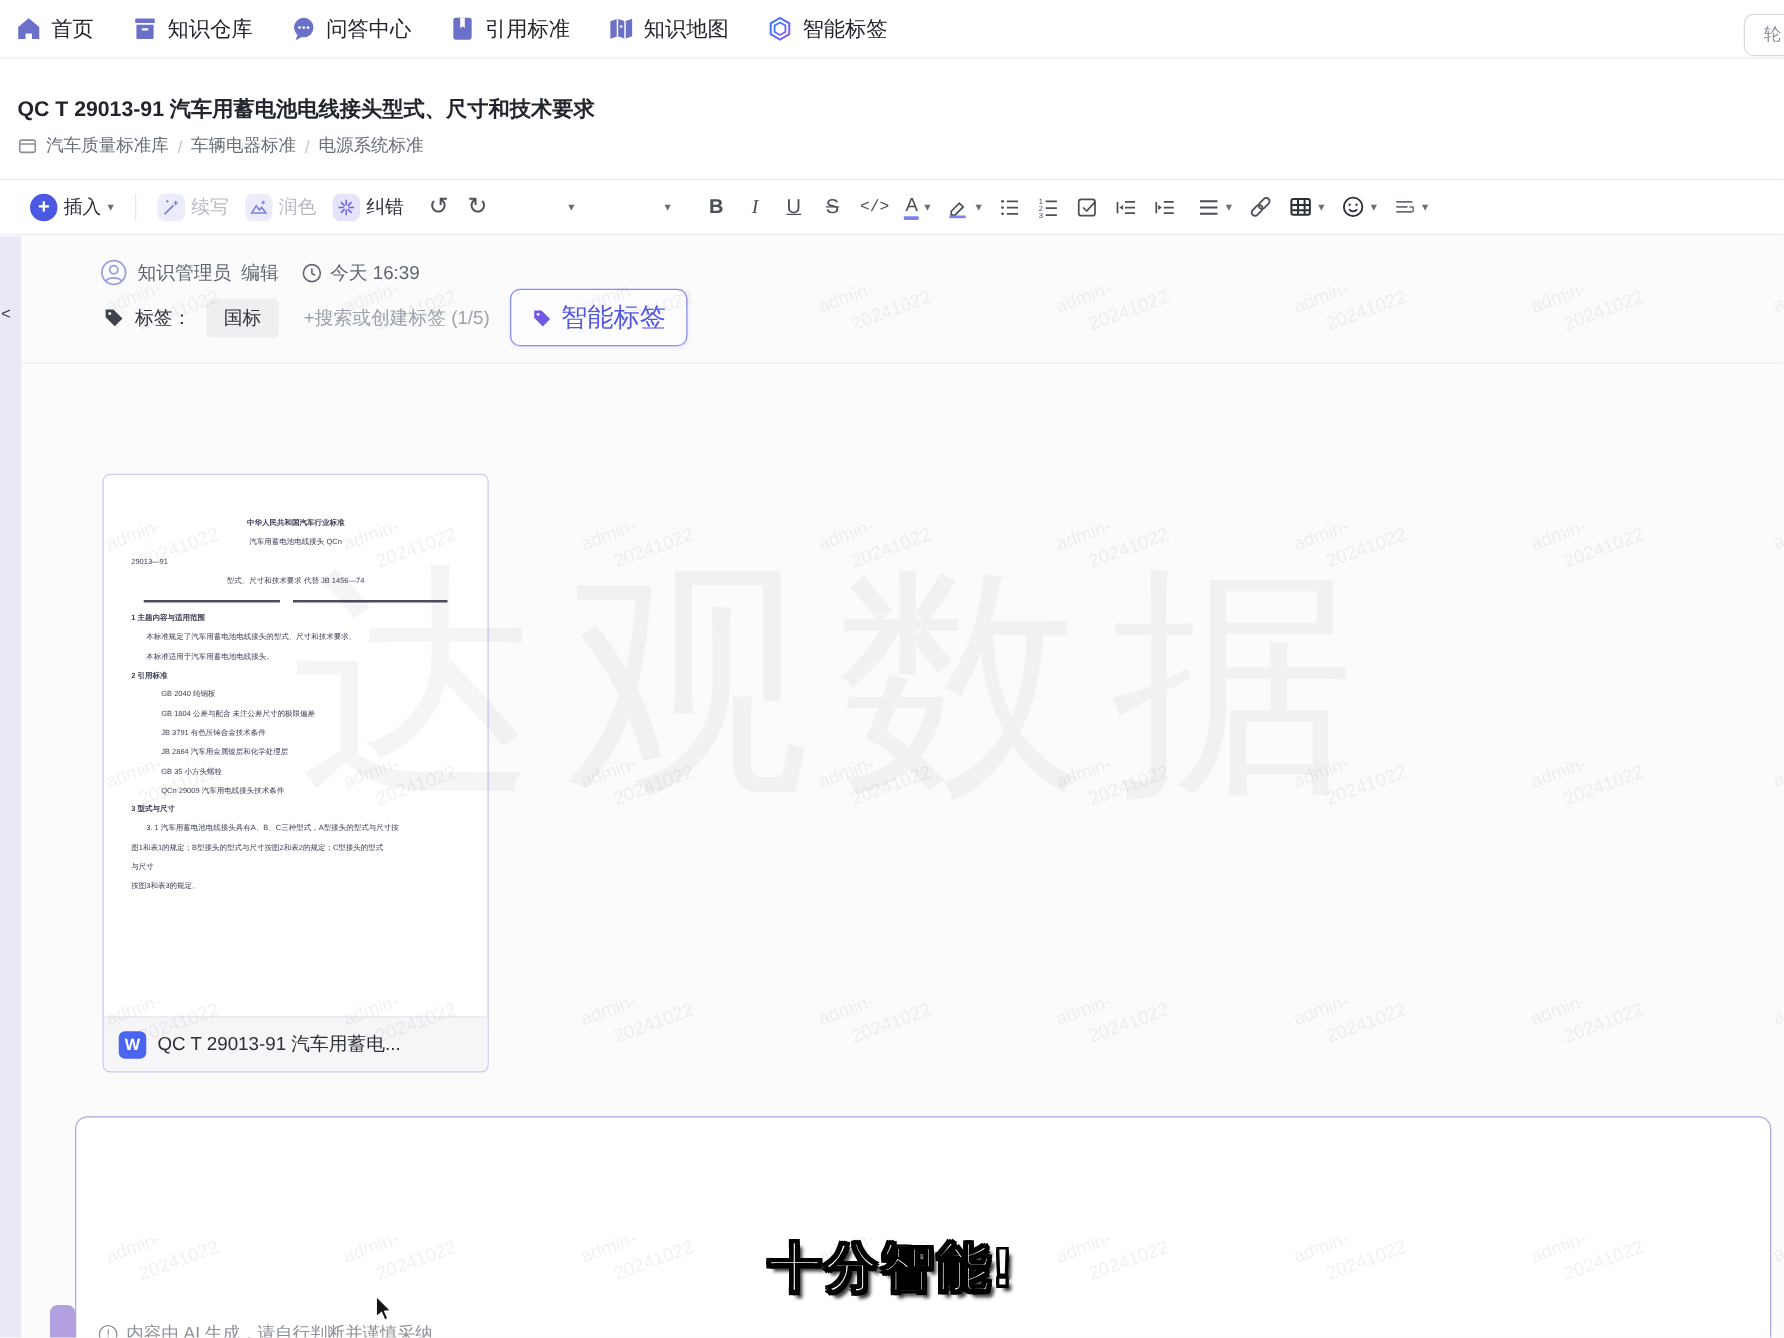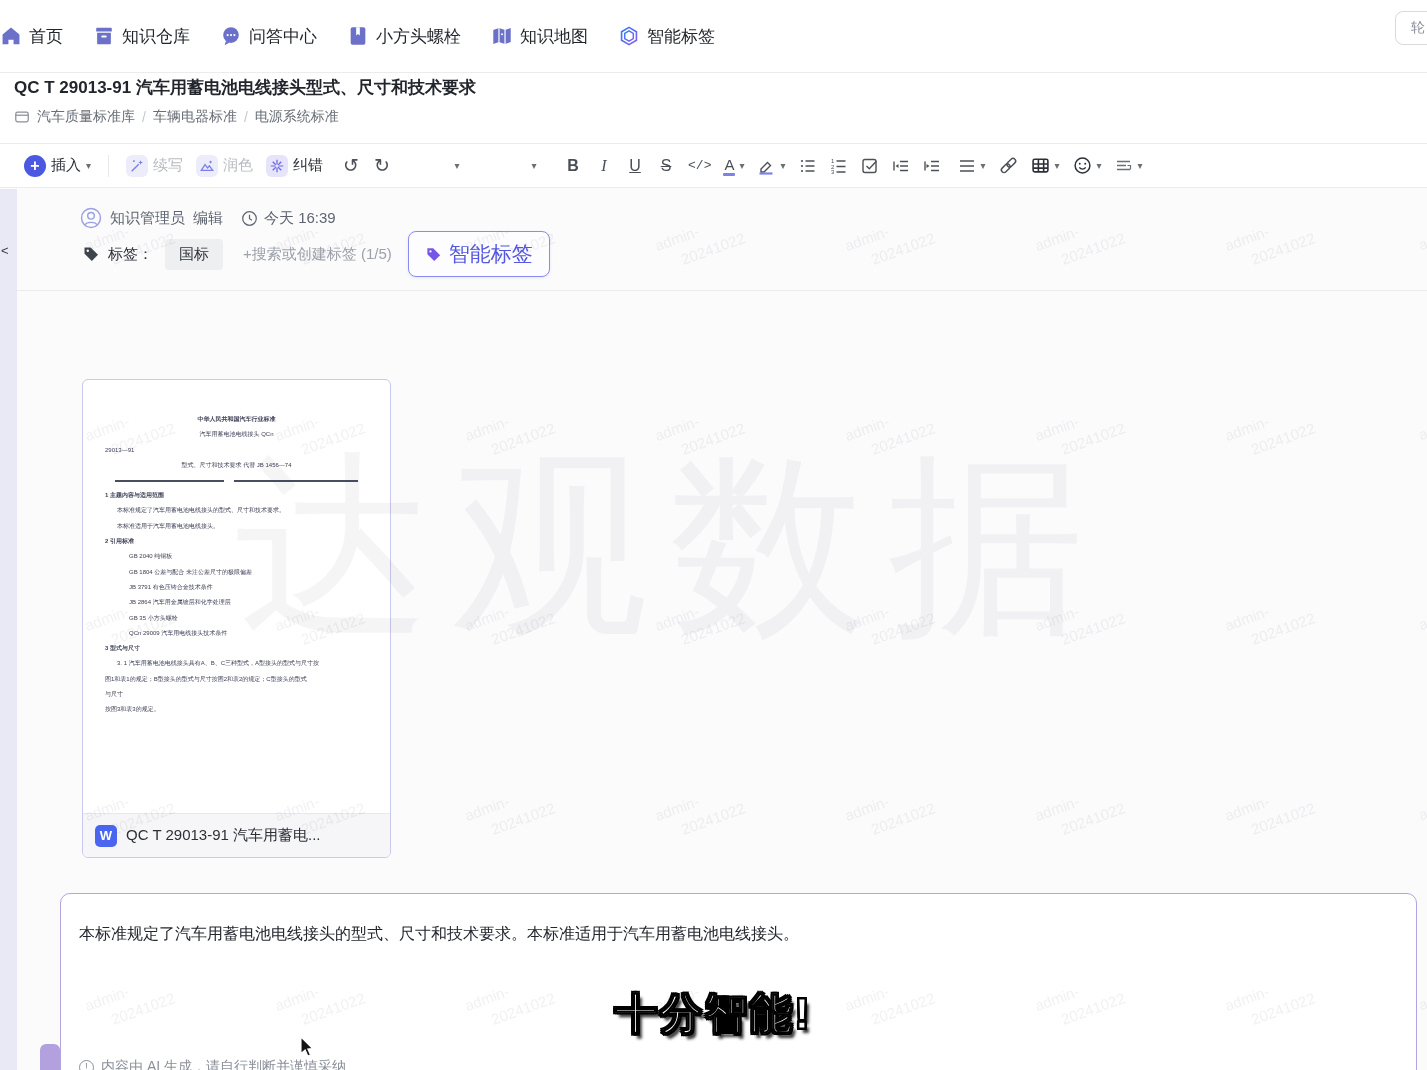--- a/index.html
+++ b/index.html
@@ -1,22 +1,22 @@
 <!DOCTYPE html>
 <html><head>
 <meta charset="utf-8">
 <style>
   * { margin:0; padding:0; box-sizing:border-box; }
   html,body { width:1427px; height:1070px; overflow:hidden; }
   body { position:relative; background:#fff; font-family:"Liberation Sans", sans-serif; color:#23272e; }
 
   
-  .nav { position:absolute; top:0; left:0; right:0; height:73px; background:#fff;
+  .nav { position:absolute; top:0; left:0; right:0; height:47px; background:#fff;
          border-bottom:1px solid #ececee; display:flex; align-items:center; gap:30px;
-         z-index:6; }
+         padding-left:12px; z-index:6; }
   .nav-item { display:flex; align-items:center; gap:7px; font-size:17px; font-weight:500; color:#22262c; cursor:pointer; }
   .nav-item svg { display:block; }
   .more-btn { position:absolute; top:11px; left:1395px; width:46px; height:34px;
               border:1px solid #d9d9de; border-radius:8px; background:#fff; color:#8a8f98;
               font-size:14px; display:flex; align-items:center; justify-content:center; z-index:7; }
 
   
   .title-block { position:absolute; top:56px; left:0; right:0; height:87px; background:#fff; z-index:5; }
   .doc-title { position:absolute; left:14px; top:20px; font-size:17px; font-weight:600; color:#22262c; }
   .breadcrumb { position:absolute; left:14px; top:52px; display:flex; align-items:center; gap:7px;
@@ -137,21 +137,21 @@
       <circle cx="12" cy="11" r="1.2" fill="#fff"></circle>
       <circle cx="15.7" cy="11" r="1.2" fill="#fff"></circle>
     </svg>
     <span>问答中心</span>
   </div>
   <div class="nav-item">
     <svg width="22" height="22" viewBox="0 0 24 24">
       <rect x="4" y="2.5" width="16" height="19" rx="2" fill="#6b70c8"></rect>
       <path d="M10 2.5h4v9l-2-1.7-2 1.7z" fill="#fff"></path>
     </svg>
-    <span>小方头螺栓</span>
+    <span>引用标准</span>
   </div>
   <div class="nav-item">
     <svg width="22" height="22" viewBox="0 0 24 24">
       <path d="M2.5 5.5l6.2-2.3 6.6 2.3 6.2-2.3v15.3l-6.2 2.3-6.6-2.3-6.2 2.3z" fill="#6b70c8"></path>
       <path d="M8.7 3.2v15.3M15.3 5.5v15.3" stroke="#fff" stroke-width="1.3"></path>
       <circle cx="12" cy="10" r="1.1" fill="#fff"></circle>
     </svg>
     <span>知识地图</span>
   </div>
   <div class="nav-item">
@@ -399,21 +399,20 @@
       </div>
   </div>
   <div class="thumb-footer">
     <span class="w-badge">W</span>
     <span>QC T 29013-91 汽车用蓄电...</span>
   </div>
 </div>
 
 <div class="purple-handle"></div>
 <div class="summary-box">
-  <div class="summary-body">本标准规定了汽车用蓄电池电线接头的型式、尺寸和技术要求。本标准适用于汽车用蓄电池电线接头。</div>
   <div class="ai-note">
     <span class="bang">!</span>
     <span>内容由 AI 生成，请自行判断并谨慎采纳</span>
   </div>
 </div>
 
 <div class="watermark-layer">
   <div class="wm-brand">达观数据</div>
   <div>
       <div class="wm-tile" style="left: 85px; top: 213px;">

